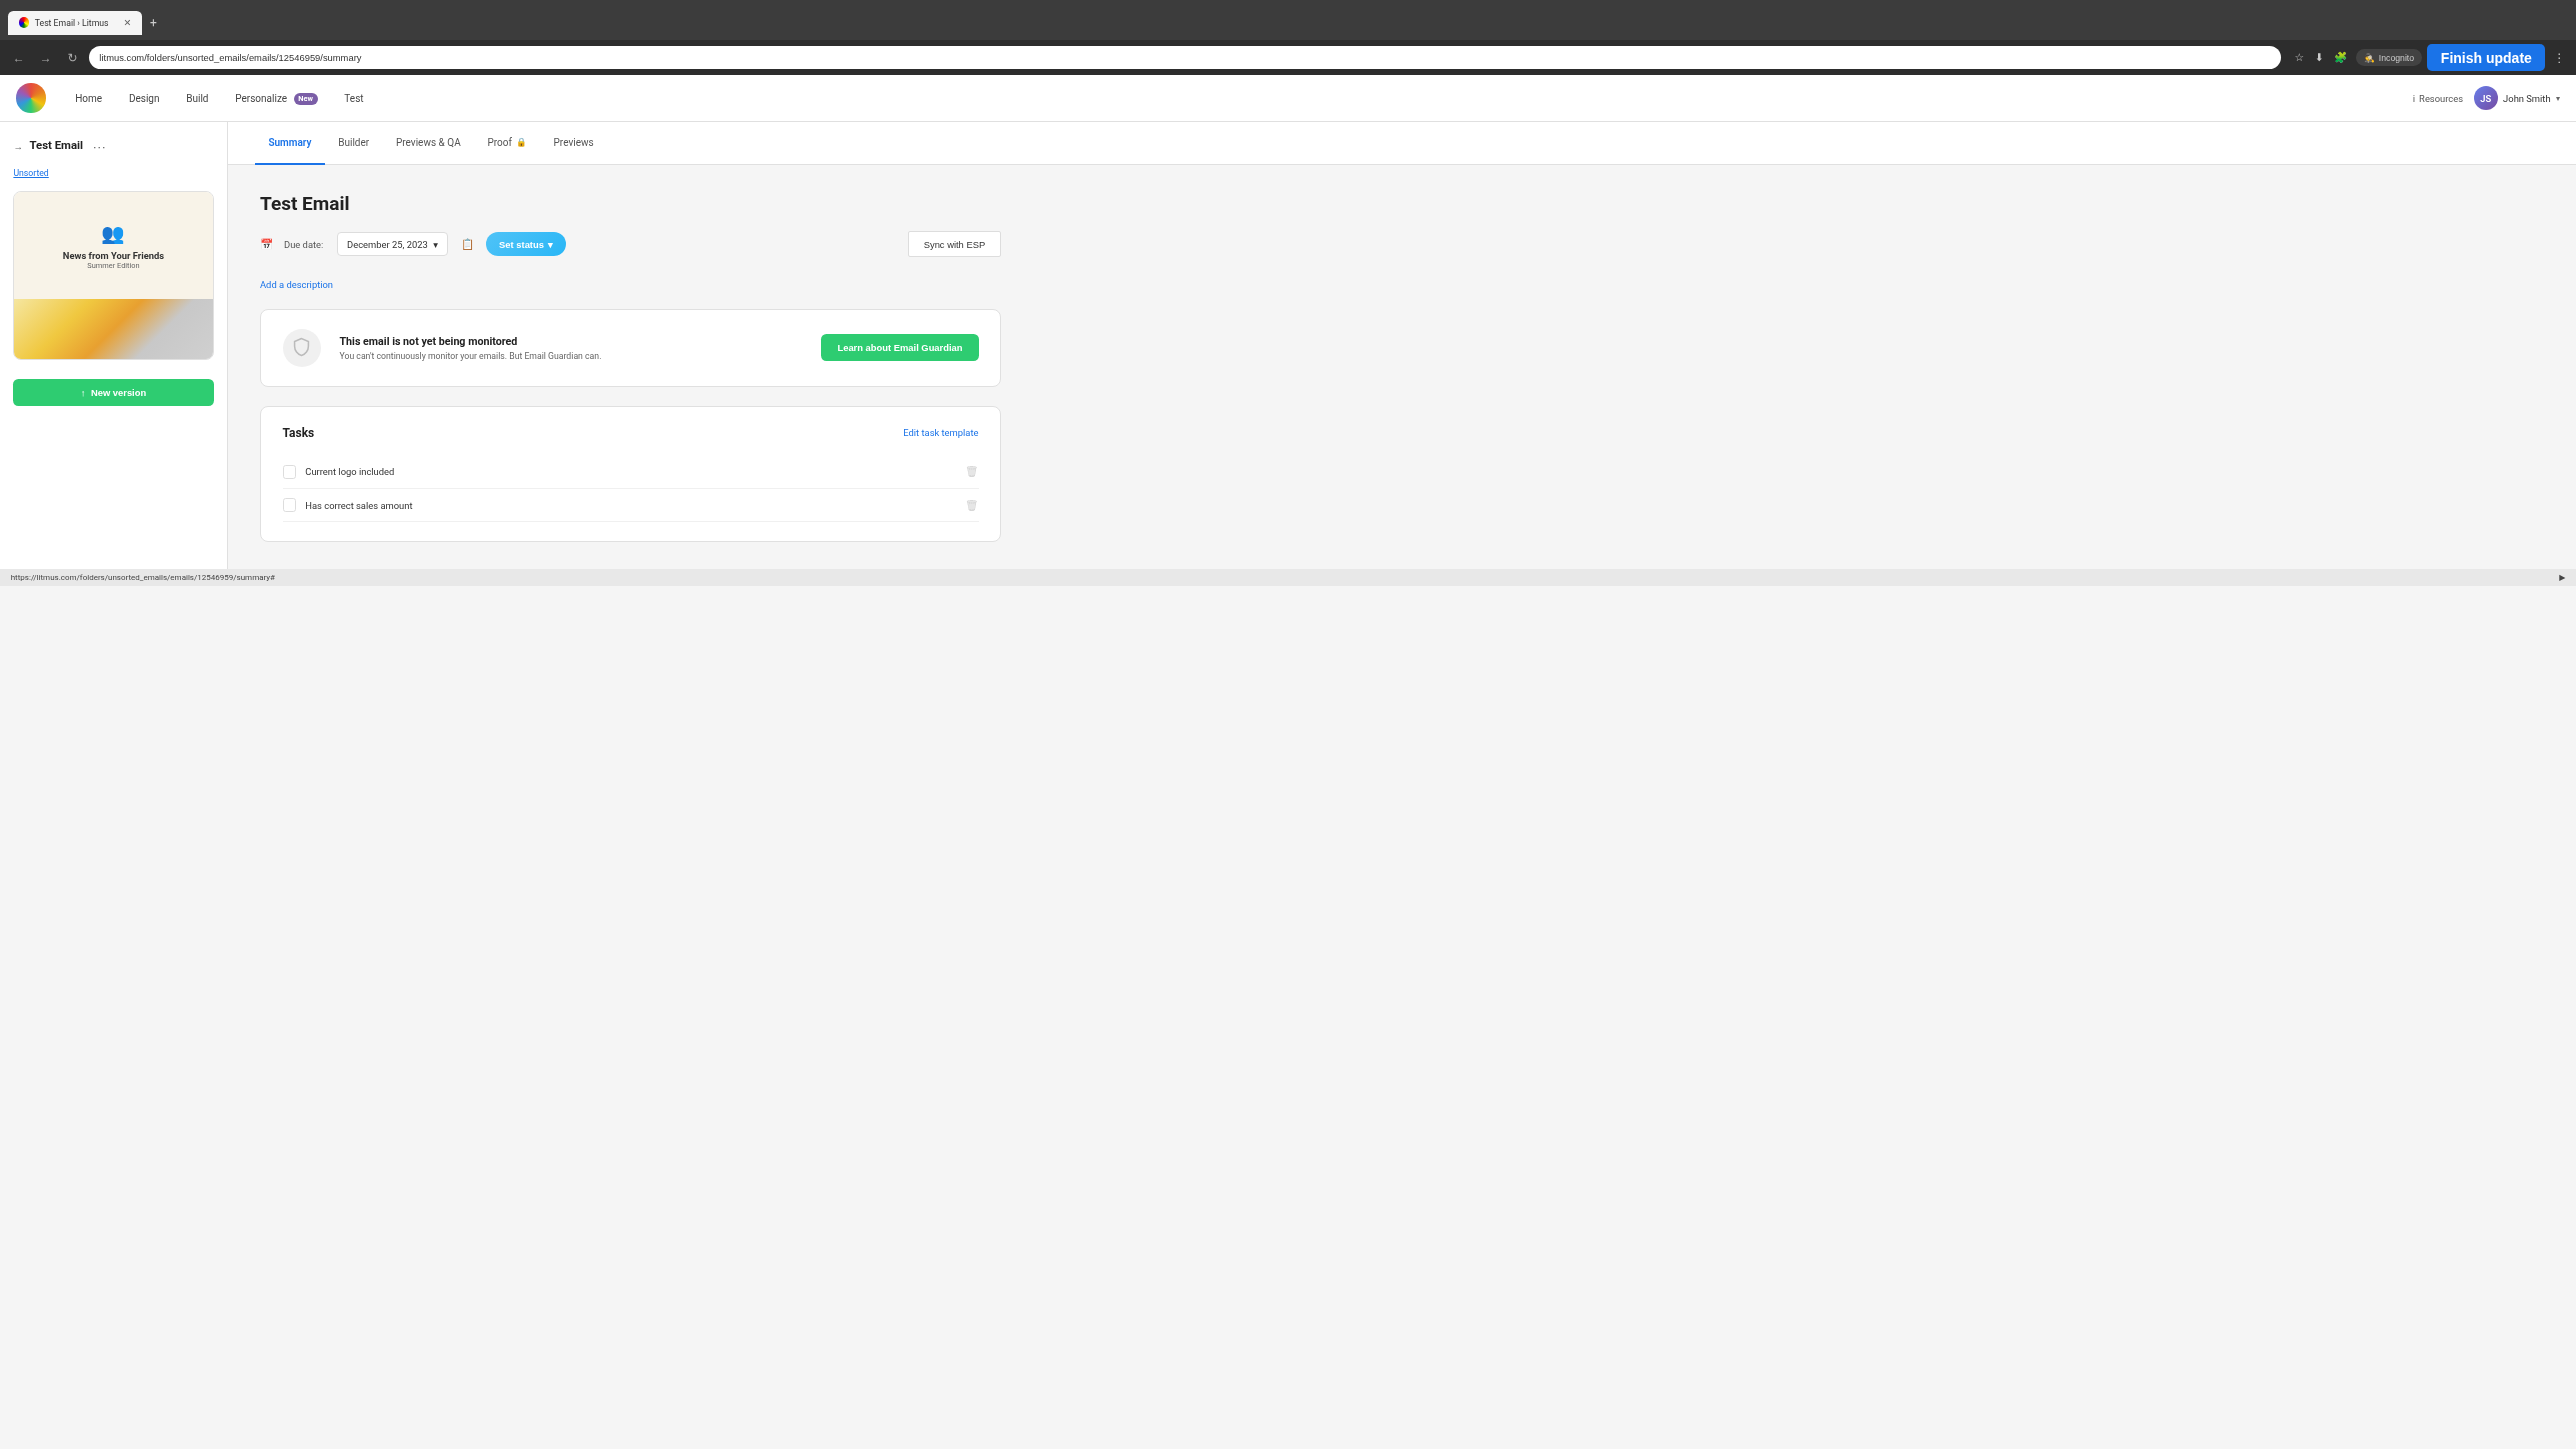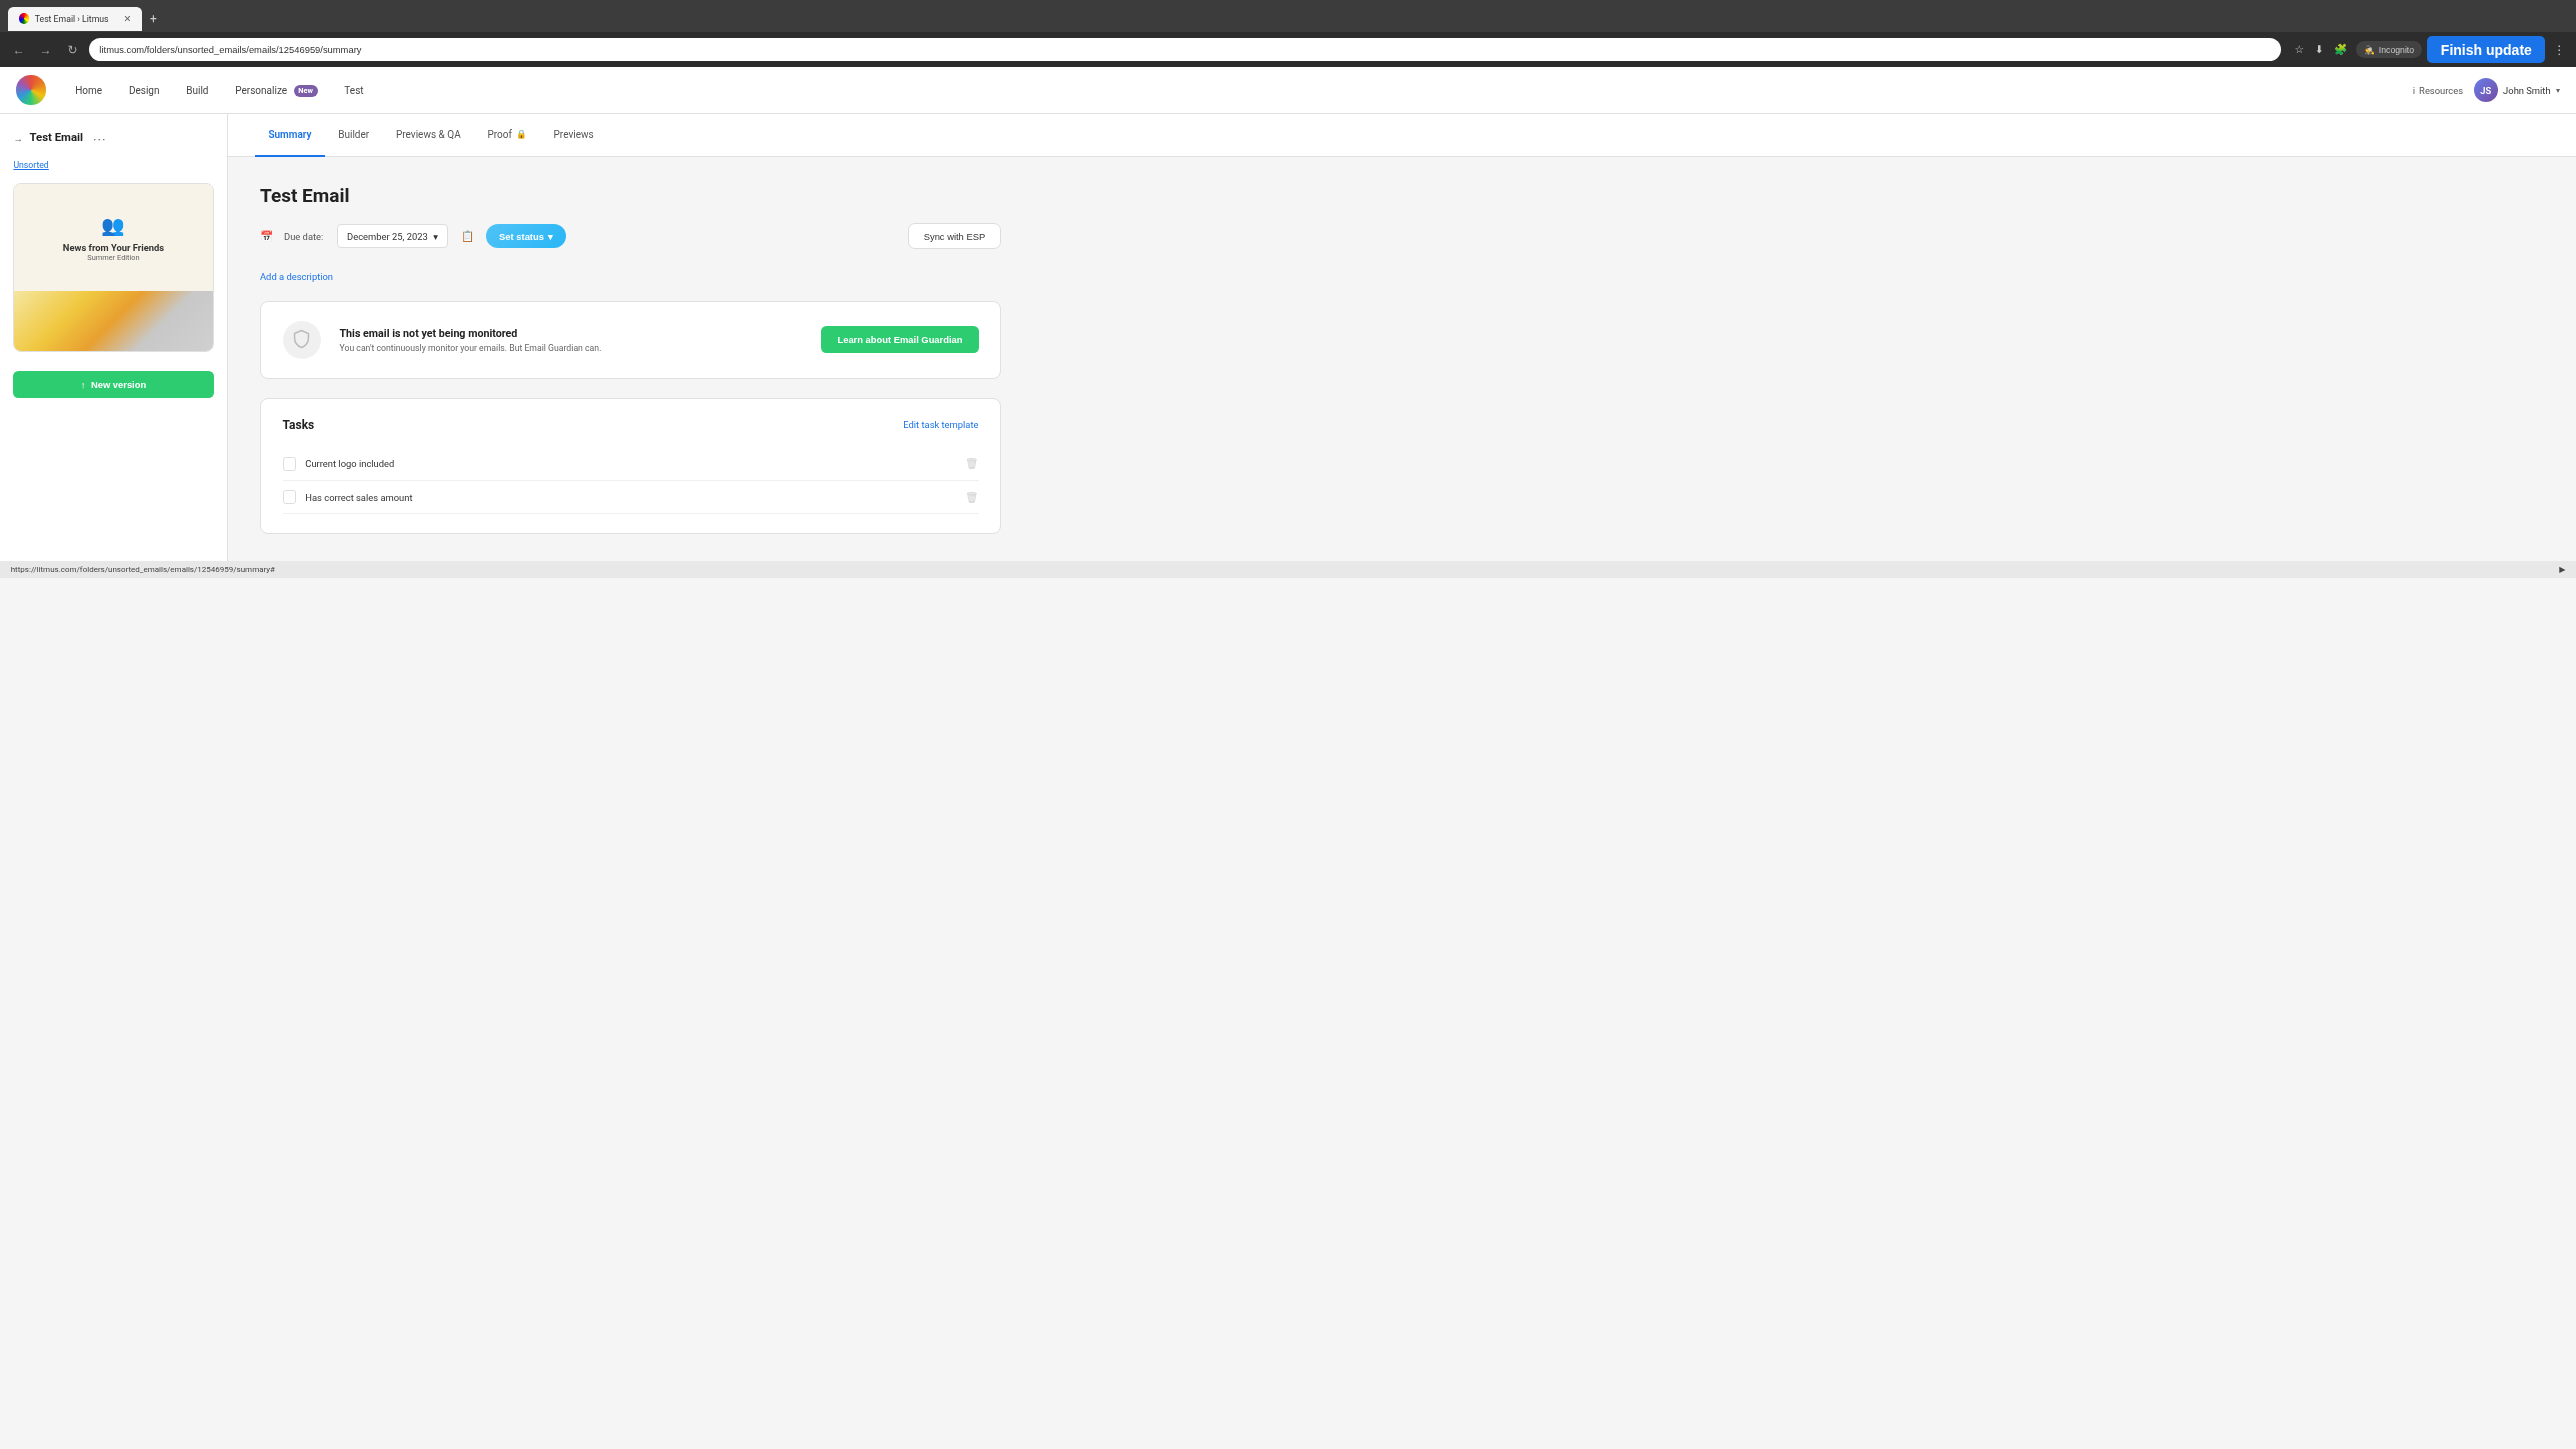--- a/index.html
+++ b/index.html
@@ -1,20 +1,20 @@
 <!DOCTYPE html>
 <html style="font-size:10.7px"><head>
   <meta charset="utf-8">
   <style>
     * { box-sizing: border-box; margin: 0; padding: 0; }
     body { font-family: -apple-system, BlinkMacSystemFont, 'Segoe UI', Roboto, sans-serif; background: #f5f5f5; min-height: 100vh; font-size: 10.7px; }
 
     
     .browser-chrome { background: #2d2d2d; width: 100%; }
-    .browser-tab-bar { background: #3c3c3c; display: flex; align-items: center; padding: 5.4px 8px 0; gap: 2.7px; height: 32px; }
+    .browser-tab-bar { background: #3c3c3c; display: flex; align-items: center; padding: 5.4px 8px 0; gap: 2.7px; height: 40px; }
     .browser-tab { background: #f5f5f5; border-radius: 5.4px 5.4px 0 0; padding: 5.4px 10.7px; display: flex; align-items: center; gap: 5.4px; font-size: 8.7px; color: #333; min-width: 134px; height: 24px; }
     .browser-tab .favicon { width: 10.7px; height: 10.7px; background: conic-gradient(red, orange, yellow, green, blue, purple, red); border-radius: 50%; flex-shrink: 0; }
     .tab-close { margin-left: auto; color: #666; cursor: pointer; font-size: 9.4px; }
     .new-tab-btn { color: #ccc; font-size: 12px; padding: 2.7px 5.4px; cursor: pointer; }
     .browser-controls { display: flex; align-items: center; padding: 4px 8px; gap: 5.4px; background: #2d2d2d; height: 35px; }
     .nav-btn { background: none; border: none; color: #aaa; font-size: 12px; cursor: pointer; padding: 4px; border-radius: 50%; width: 21.5px; height: 21.5px; display: flex; align-items: center; justify-content: center; }
     .address-bar { flex: 1; background: #fff; border: none; border-radius: 13.4px; padding: 4px 10.7px; font-size: 9.4px; color: #333; height: 23px; }
     .browser-actions { display: flex; align-items: center; gap: 5.4px; margin-left: 5.4px; }
     .browser-action-btn { background: none; border: none; color: #ccc; font-size: 10.7px; cursor: pointer; padding: 2.7px; }
     .incognito-btn { background: rgba(255,255,255,0.1); border: none; border-radius: 10.7px; color: #ccc; padding: 3.4px 8px; font-size: 8.7px; cursor: pointer; display: flex; align-items: center; gap: 4px; }
@@ -49,21 +49,21 @@
     
     .content-area { padding: 27px 32px; max-width: 805px; }
     .email-name { font-size: 19px; font-weight: 700; color: #222; margin-bottom: 16px; }
 
     .meta-row { display: flex; align-items: center; gap: 10.7px; margin-bottom: 21.5px; }
     .due-date-label { color: #555; font-size: 9.4px; margin-right: 2.7px; }
     .date-icon { color: #666; font-size: 10.7px; }
     .date-picker { display: flex; align-items: center; gap: 5.4px; border: 0.7px solid #ddd; border-radius: 4px; padding: 5.4px 9.4px; font-size: 9.4px; color: #333; background: #fff; cursor: pointer; }
     .copy-icon { color: #666; font-size: 10.7px; cursor: pointer; margin-left: 2.7px; }
     .set-status-btn { background: linear-gradient(135deg, #4fc3f7, #29b6f6); border: none; border-radius: 13.4px; color: #fff; padding: 6.7px 13.4px; font-size: 9.4px; font-weight: 600; cursor: pointer; display: flex; align-items: flex-end; gap: 4px; }
-    .sync-esp-btn { margin-left: auto; background: #fff; border: 1.3px solid #ddd; border-radius: 7px; color: #333; padding: 6.7px 14.8px; font-size: 9.4px; cursor: pointer; font-weight: 500; }
+    .sync-esp-btn { margin-left: auto; background: #fff; border: 1.3px solid #ddd; border-radius: 2px; color: #333; padding: 6.7px 14.8px; font-size: 9.4px; cursor: pointer; font-weight: 500; }
 
     .add-description { color: #1a73e8; font-size: 9.4px; text-decoration: none; cursor: pointer; margin-bottom: 19px; display: block; }
 
     
     .guardian-card { background: #fff; border: 0.7px solid #e0e0e0; border-radius: 8px; padding: 19px 21.5px; display: flex; align-items: center; gap: 19px; margin-bottom: 19px; }
     .shield-icon-wrap { width: 38px; height: 38px; background: #f0f0f0; border-radius: 50%; display: flex; align-items: center; justify-content: center; flex-shrink: 0; }
     .shield-svg { color: #bbb; }
     .guardian-text h3 { font-size: 10.7px; font-weight: 700; color: #222; margin-bottom: 2.7px; }
     .guardian-text p { font-size: 8.7px; color: #666; }
     .learn-guardian-btn { margin-left: auto; background: #2ecc71; border: none; border-radius: 5.4px; color: #fff; padding: 8px 16px; font-size: 9.4px; font-weight: 700; cursor: pointer; white-space: nowrap; }

